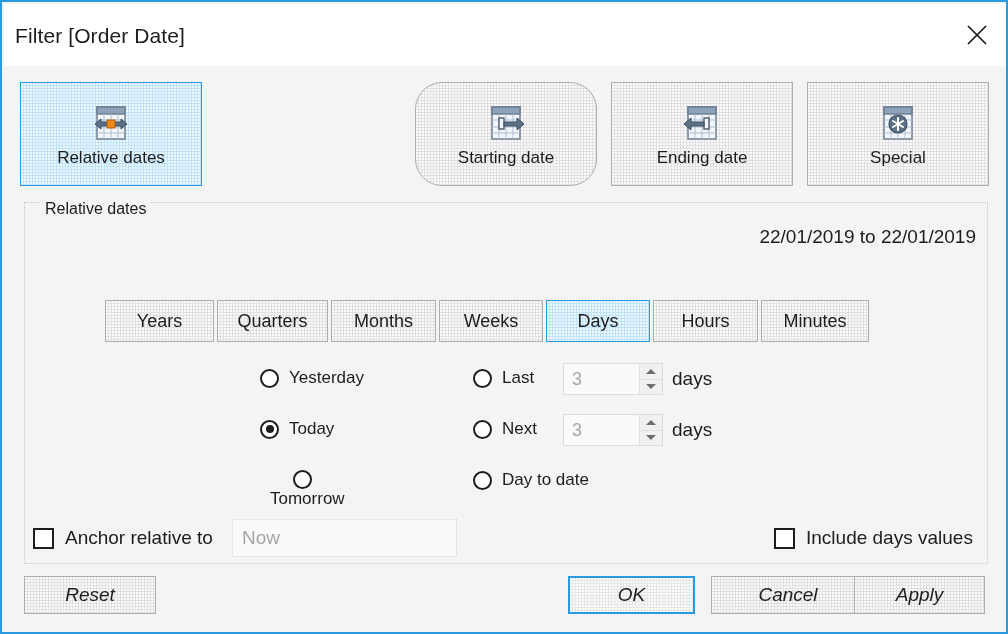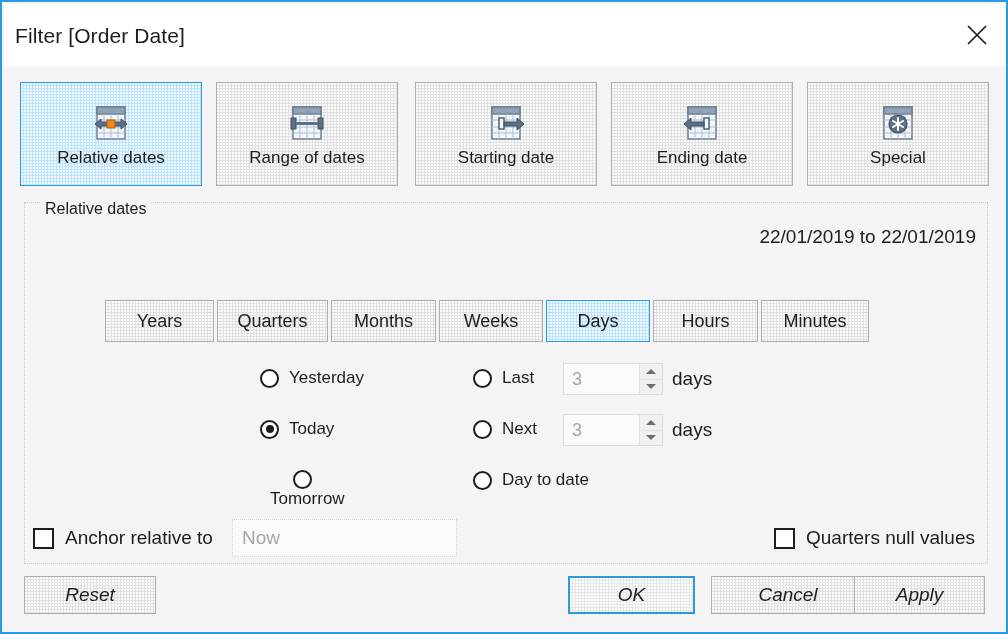--- a/index.html
+++ b/index.html
@@ -341,42 +341,22 @@
             <line x1="22" y1="13" x2="22" y2="38"></line>
             <line x1="29" y1="13" x2="29" y2="38"></line>
           </g>
           <path d="M6 23 L12 18 L12 21 L32 21 L32 18 L38 23 L32 28 L32 25 L12 25 L12 28 Z" fill="#5c7186" stroke="#3d4f61" stroke-width="1"></path>
           <rect x="18" y="19" width="8" height="8" fill="#f08a1e" stroke="#b05f08" stroke-width="1"></rect>
         </svg>
       </span>
       <span class="mode-label">Relative dates</span>
     </div>
 
-    <div class="mode-btn" style="left:212px;">
-      <span class="mode-icon">
-        <svg viewBox="0 0 44 44" width="44" height="44">
-          <rect x="8" y="6" width="28" height="32" fill="#f2f6fb" stroke="#6d7f93" stroke-width="1.5"></rect>
-          <rect x="8" y="6" width="28" height="7" fill="#8fa3b8" stroke="#6d7f93" stroke-width="1.5"></rect>
-          <g stroke="#aebfd2" stroke-width="1">
-            <line x1="8" y1="19" x2="36" y2="19"></line>
-            <line x1="8" y1="26" x2="36" y2="26"></line>
-            <line x1="8" y1="32" x2="36" y2="32"></line>
-            <line x1="15" y1="13" x2="15" y2="38"></line>
-            <line x1="22" y1="13" x2="22" y2="38"></line>
-            <line x1="29" y1="13" x2="29" y2="38"></line>
-          </g>
-          <rect x="6" y="17" width="5" height="11" fill="#5c7186" stroke="#3d4f61" stroke-width="1"></rect>
-          <rect x="33" y="17" width="5" height="11" fill="#5c7186" stroke="#3d4f61" stroke-width="1"></rect>
-          <rect x="11" y="21" width="22" height="3" fill="#5c7186"></rect>
-        </svg>
-      </span>
-      <span class="mode-label">Range of dates</span>
-    </div>
-
-    <div class="mode-btn" style="left:411px;">
+
+    <div class="mode-btn" style="left:411px;border-radius:27px;">
       <span class="mode-icon">
         <svg viewBox="0 0 44 44" width="44" height="44">
           <rect x="8" y="6" width="28" height="32" fill="#f2f6fb" stroke="#6d7f93" stroke-width="1.5"></rect>
           <rect x="8" y="6" width="28" height="7" fill="#8fa3b8" stroke="#6d7f93" stroke-width="1.5"></rect>
           <g stroke="#aebfd2" stroke-width="1">
             <line x1="8" y1="19" x2="36" y2="19"></line>
             <line x1="8" y1="26" x2="36" y2="26"></line>
             <line x1="8" y1="32" x2="36" y2="32"></line>
             <line x1="15" y1="13" x2="15" y2="38"></line>
             <line x1="22" y1="13" x2="22" y2="38"></line>
@@ -518,21 +498,21 @@
   <div class="check-opt" style="left:31px; top:525px;">
     <span class="check-box"></span>
     <span class="check-label">Anchor relative to</span>
   </div>
   <div class="anchor-field">
     <span>Now</span>
   </div>
 
   <div class="check-opt" style="left:772px; top:525px;">
     <span class="check-box"></span>
-    <span class="check-label">Quarters null values</span>
+    <span class="check-label">Include days values</span>
   </div>
 
   <div class="btm-btn" style="left:22px; top:574px; width:132px;">
     <span>Reset</span>
   </div>
   <div class="btm-btn primary" style="left:566px; top:574px; width:127px;">
     <span>OK</span>
   </div>
   <div class="btm-btn" style="left:709px; top:574px; width:154px;">
     <span>Cancel</span>

